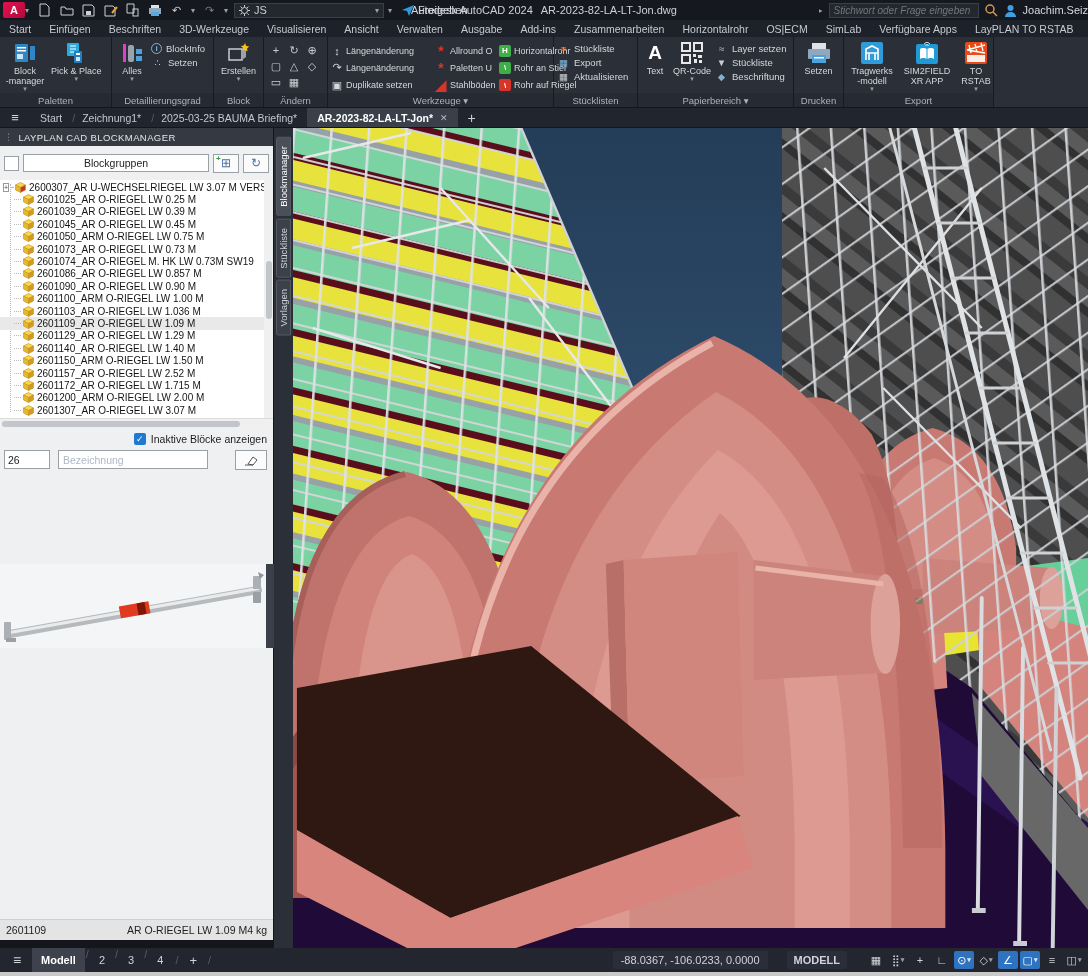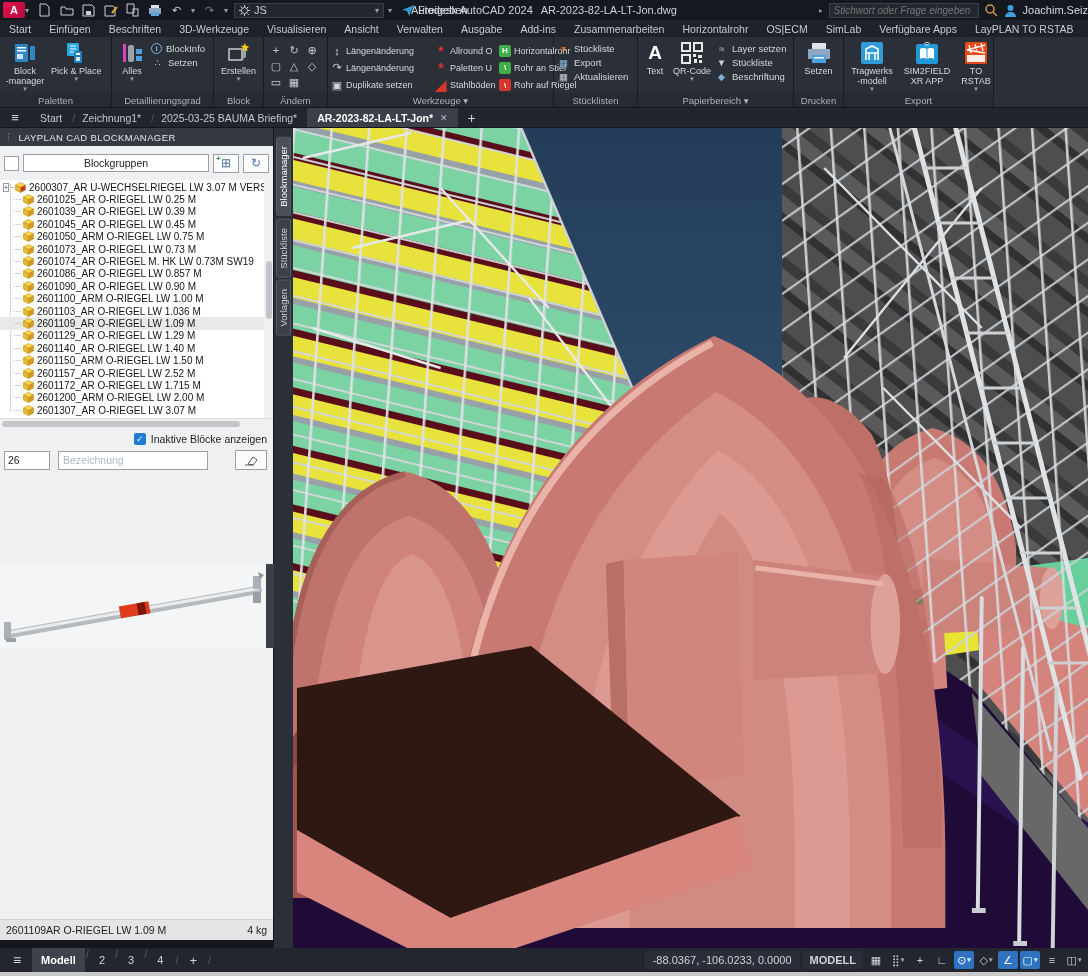--- a/index.html
+++ b/index.html
@@ -79,48 +79,48 @@
   .trow.root .texp{visibility:visible}
   .ttick{width:7px;border-top:1px dotted #b9b9b9;margin-right:2px}
   .cube{flex:none;margin-right:3px}
   .vscroll{position:absolute;right:0;top:0;bottom:0;width:9px;background:#f0f0f0}
   .vthumb{position:absolute;right:1px;top:34%;width:6px;height:58px;background:#c2c6ca;border-radius:3px}
   .hscroll{height:10px;background:#f0f0f0;border-top:1px solid #dcdcdc;position:relative;flex:none}
   .hthumb{position:absolute;left:2px;top:2px;height:6px;width:238px;background:#c2c6ca;border-radius:3px}
   .filterzone{padding:5px 6px 6px 4px;flex:none}
   .chkrow{display:flex;justify-content:flex-end;align-items:center;gap:5px;font-size:10.5px;color:#1c1c1c;margin-bottom:5px}
   .chk{width:12px;height:12px;background:#1f7ad1;border-radius:2px;color:#fff;font-size:9px;display:flex;align-items:center;justify-content:center}
-  .inprow{display:flex;align-items:center;gap:8px}
+  .inprow{display:flex;align-items:flex-start;gap:8px}
   .numin{width:46px;height:19px;border:1px solid #9aa0a6;background:#fff;font-size:10.5px;padding:0 3px;color:#222;font-family:"Liberation Sans",sans-serif}
   .namein{width:150px;height:19px;border:1px solid #9aa0a6;background:#fff;font-size:10.5px;padding:0 4px;color:#222;font-family:"Liberation Sans",sans-serif}
   .namein::placeholder{color:#aeb8c6}
   .erasebtn{width:32px;height:20px;background:#fbfbfb;border:1px solid #9aa0a6;display:flex;align-items:center;justify-content:center;color:#555;font-size:11px;margin-left:auto}
   .previewzone{flex:1;background:#eef0f2;display:flex;flex-direction:column}
   .previewimg{margin-top:88px;width:274px;height:84px;flex:none}
   .lp-info{height:21px;background:#e4e4e4;border-top:1px solid #cfcfcf;display:flex;align-items:center;font-size:10.5px;color:#222;padding:0 6px;flex:none}
-  .lp-info .c{flex:1;text-align:left}
+  .lp-info .c{flex:1;text-align:right}
   .lp-gap{height:8px;background:#14161c;flex:none}
 
   
   .vp-wrap{flex:1;display:flex;min-width:0;background:#0d0e12}
   .sidetabs{width:19px;flex:none;background:#2b2f38;display:flex;flex-direction:column;gap:3px;padding-top:9px;align-items:center}
   .stab{writing-mode:vertical-rl;transform:rotate(180deg);background:#3c4049;border:1px solid #555a64;color:#cfd3d9;
     font-size:9.5px;padding:8px 1px;border-radius:0 2px 2px 0;display:flex;align-items:center;justify-content:center}
   .stab.active{background:#4a4f59;color:#fff}
   .canvas{flex:1;min-width:0;position:relative}
   .canvas svg{display:block;width:100%;height:100%}
 
   
   .statusbar{height:24px;background:#23262f;display:flex;align-items:center;font-size:11px;color:#cfd3da;flex:none;padding:0 4px;gap:2px;overflow:hidden}
   .shamb{width:26px;font-size:14px;display:flex;justify-content:center;color:#d0d4da}
   .ltab{display:flex;align-items:center;padding:0 9px;height:100%;white-space:nowrap}
   .ltab.active{background:#3d424d;color:#fff;font-weight:bold}
   .lsep{color:#565c66;padding:0 1px}
   .lplus{padding:0 8px;font-size:13px}
-  .sright{margin-left:auto;display:flex;align-items:flex-end;gap:3px;white-space:nowrap}
+  .sright{margin-left:auto;display:flex;align-items:flex-end;gap:19px;white-space:nowrap}
   .coords{padding:0 8px;background:#2a2e38;height:18px;display:flex;align-items:center;border-radius:2px}
   .smodel{padding:0 7px;background:#2a2e38;height:18px;display:flex;align-items:center;border-radius:2px;font-weight:bold}
   .sic{height:18px;min-width:20px;padding:0 2px;display:flex;align-items:center;justify-content:center;gap:1px;border-radius:2px;color:#cfd3d8;font-size:11px}
   .sic.on{background:#2f73c0;color:#fff}
   .sdd{font-size:7px;color:#9aa0a8}
   .sic.on .sdd{color:#dce9f7}
   .win-sliver{height:4px;background:#c9c9c9;flex:none}
 </style>
 </head>
 <body>

